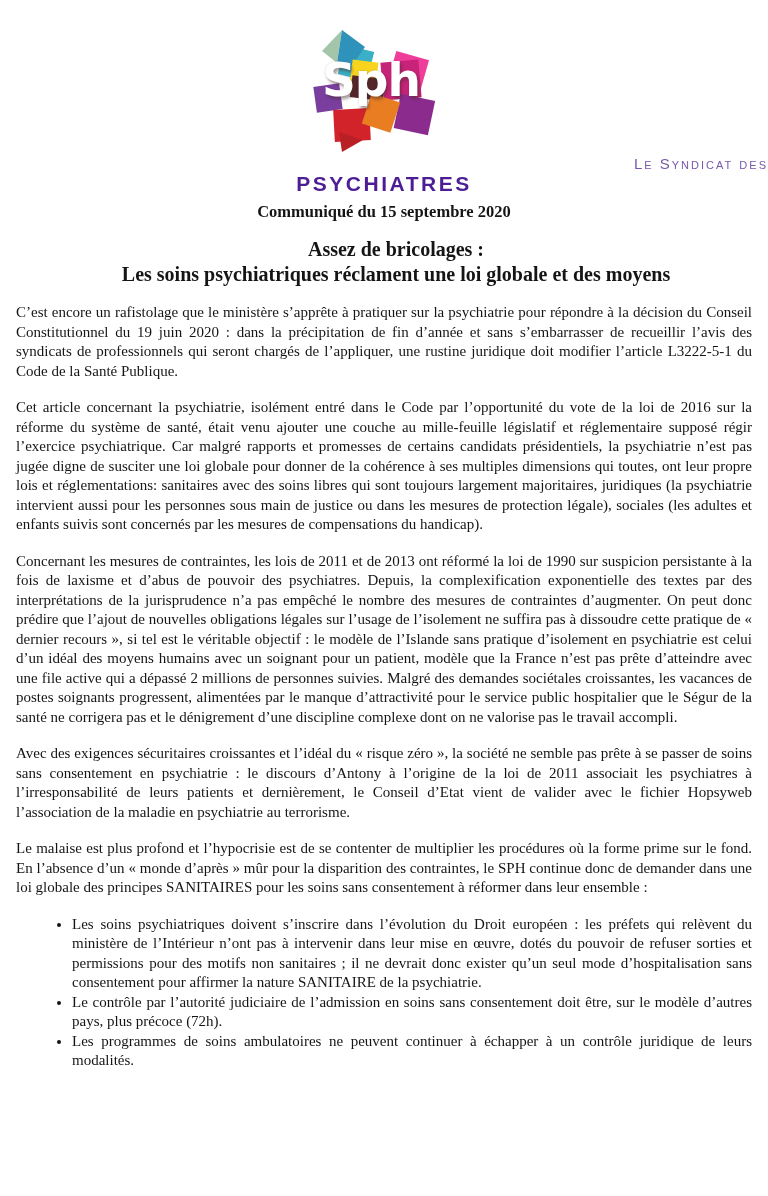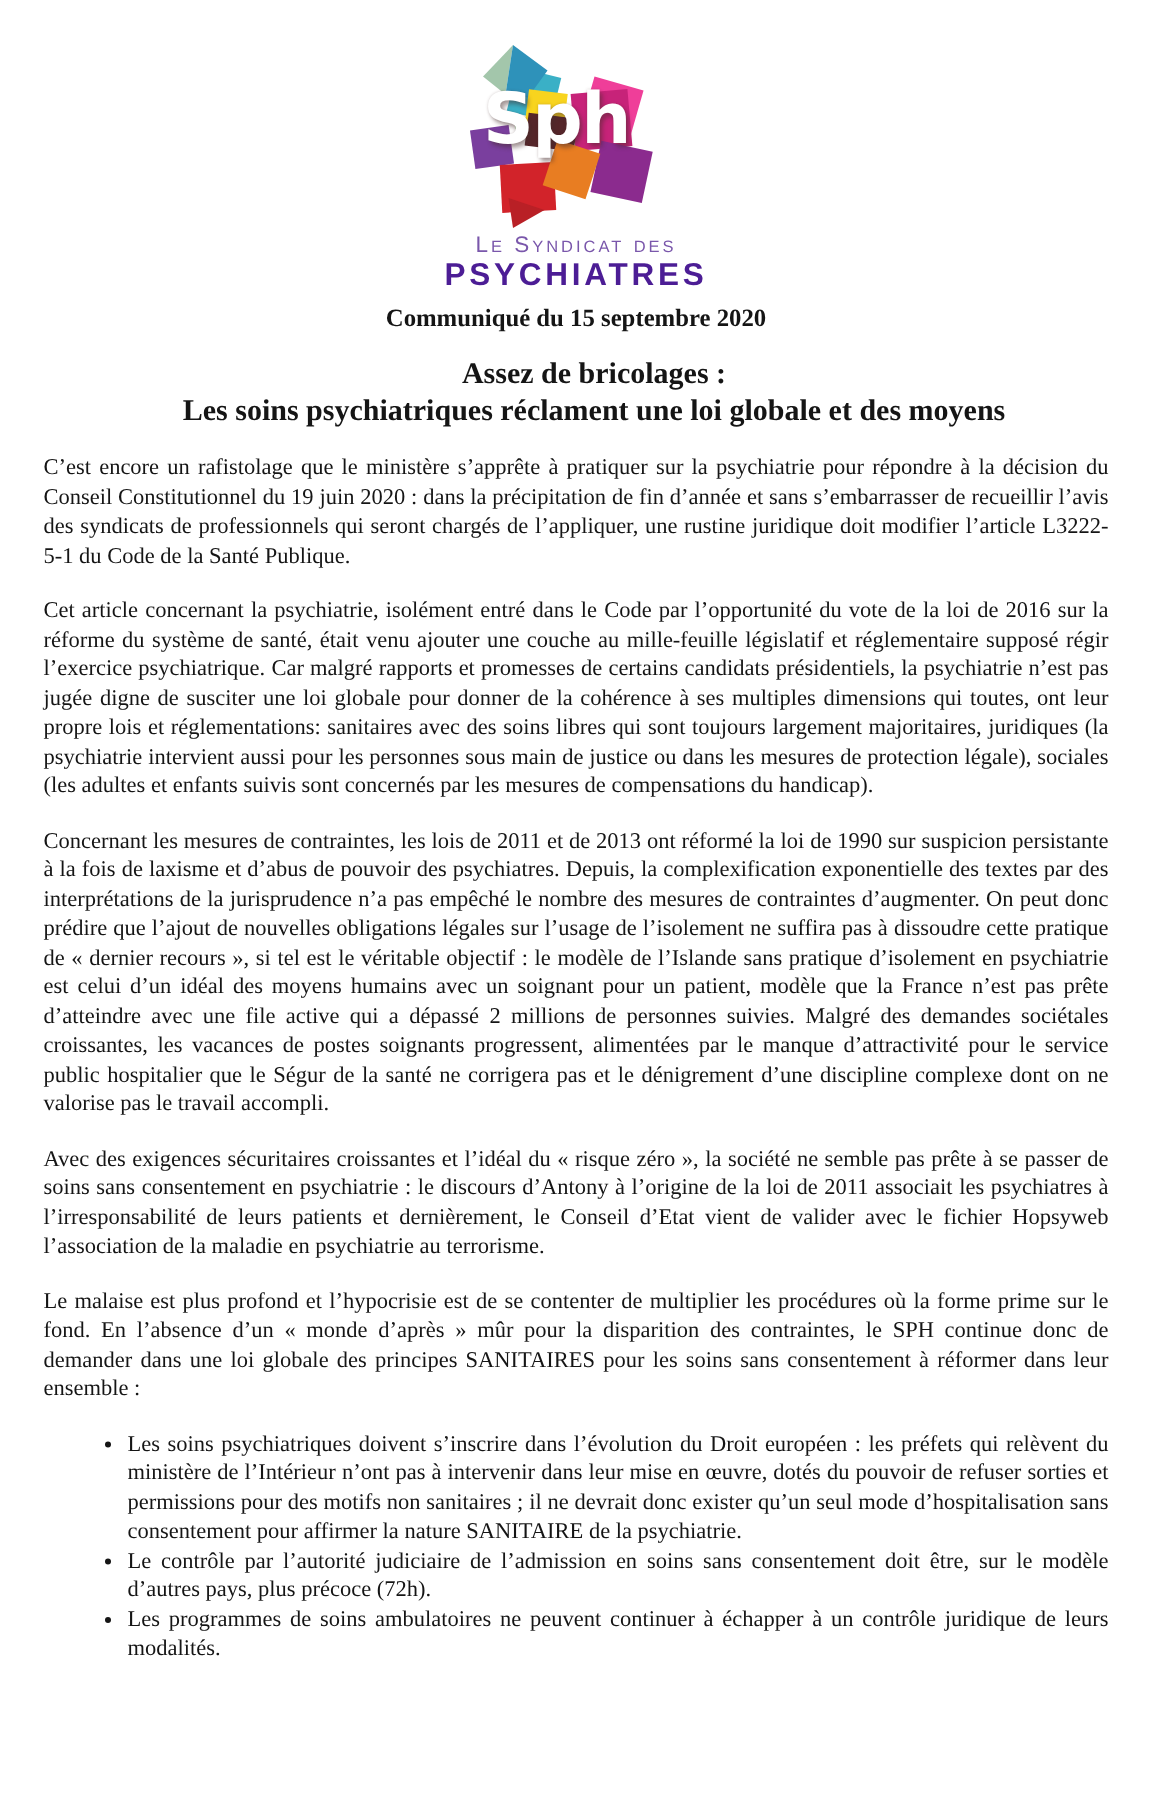--- a/index.html
+++ b/index.html
@@ -41,21 +41,21 @@
     color: #ffffff;
     text-shadow: 2px 3px 3px rgba(70, 45, 45, 0.45), 0 0 2px rgba(80,50,50,.25);
     letter-spacing: -1px;
   }
   .org-line1, .org-line3 {
     font-family: "Liberation Sans", sans-serif;
     font-variant: small-caps;
     color: #7a57ab;
     letter-spacing: 2px;
   }
-  .org-line1 { font-size: 15px; line-height: 17px; margin-top: 2px; }
+  .org-line1 { font-size: 15px; line-height: 17px; margin-top: 2px; text-align: right; }
   .org-line2 {
     font-family: "Liberation Sans", sans-serif;
     font-weight: bold;
     font-size: 21px;
     line-height: 23px;
     letter-spacing: 2.5px;
     color: #4c1d95;
   }
   .org-line3 { font-size: 13px; line-height: 15px; }
   .date-line {
@@ -66,21 +66,21 @@
   }
   .doc-title {
     margin-top: 15px;
     font-weight: bold;
     font-size: 20px;
     line-height: 25px;
     text-align: center;
     margin-left: 24px;
   }
   .content {
-    padding: 0 29px;
+    padding: 0 16px;
     margin-top: 16px;
     font-size: 15px;
     line-height: 19.5px;
     text-align: justify;
   }
   .content p {
     margin: 0 0 17px 0;
   }
   ul.demands {
     margin: 0;

